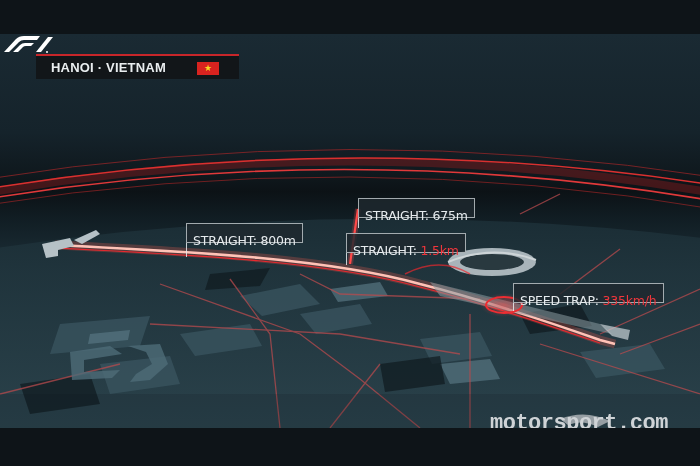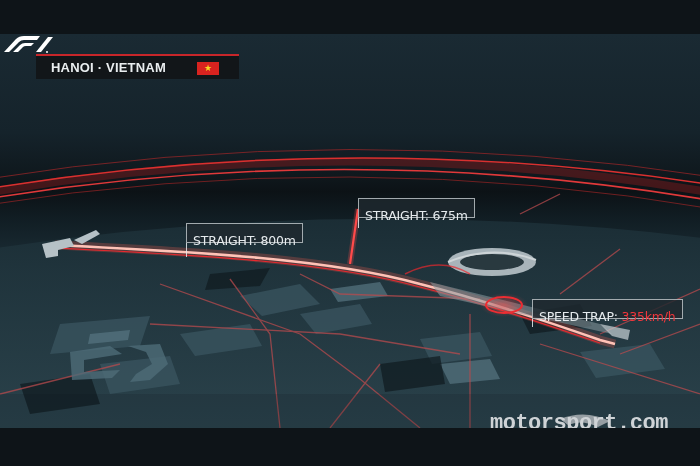--- a/index.html
+++ b/index.html
@@ -145,21 +145,25 @@
     </div>
 
     <div class="label" style="left:186px; top:189px;">
       <span>STRAIGHT: </span><span>800m</span>
       <div class="stem" style="height:14px;"></div>
     </div>
     <div class="label" style="left:358px; top:164px;">
       <span>STRAIGHT: </span><span>675m</span>
       <div class="stem" style="height:10px;"></div>
     </div>
-    <div class="label" style="left:532px; top:249px;margin-top:16px;">
+    <div class="label" style="left:346px; top:199px;">
+      <span>STRAIGHT: </span><span class="red">1.5km</span>
+      <div class="stem" style="height:12px;"></div>
+    </div>
+    <div class="label" style="left:513px; top:249px;">
       <span>SPEED TRAP: </span><span class="red">335km/h</span>
       <div class="stem" style="height:8px;"></div>
     </div>
 
     <svg class="f1-logo" width="54" height="20" viewBox="0 0 54 20">
       <path d="M4 18 L16 5 Q19 2 24 2 L40 2 L37 6 L24 6 Q21 6 19 8 L9 18 Z" fill="#ffffff"></path>
       <path d="M13 18 L20 11 Q22 9 25 9 L34 9 L31 12 L26 12 Q24 12 23 13 L18 18 Z" fill="#ffffff"></path>
       <path d="M36 18 L48 3 L53 3 L41 18 Z" fill="#ffffff"></path>
       <circle cx="47" cy="18" r="1" fill="#ffffff"></circle>
     </svg>

